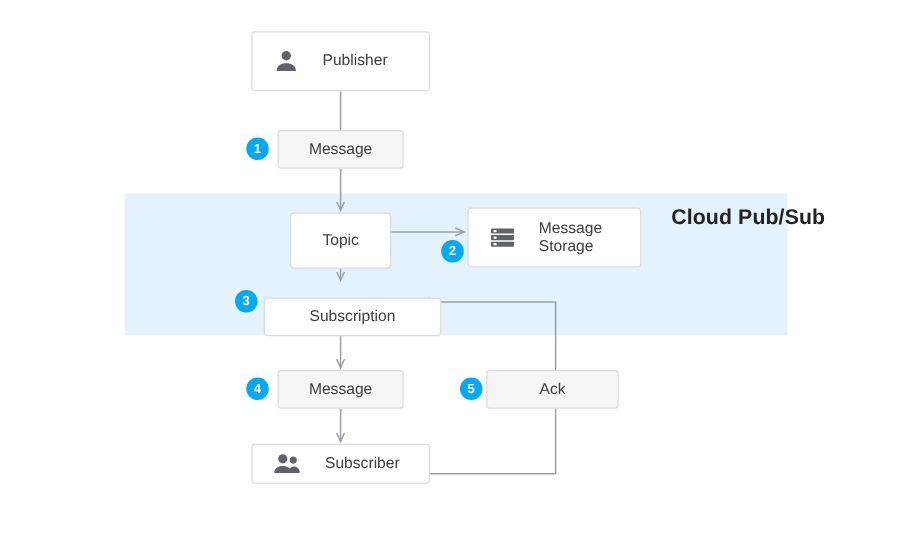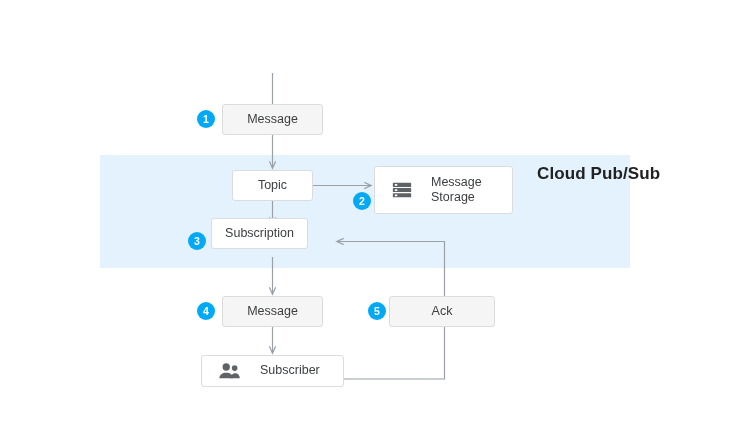--- a/index.html
+++ b/index.html
@@ -59,47 +59,54 @@
       <line x1="272.5" y1="73" x2="272.5" y2="104"></line>
       <line x1="272.5" y1="135" x2="272.5" y2="168" marker-end="url(#ah)"></line>
       <line x1="313" y1="185.5" x2="371" y2="185.5" marker-end="url(#ah)"></line>
       <line x1="272.5" y1="201" x2="272.5" y2="224" marker-end="url(#ah)"></line>
       <line x1="272.5" y1="257" x2="272.5" y2="294" marker-end="url(#ah)"></line>
       <line x1="272.5" y1="327" x2="272.5" y2="353" marker-end="url(#ah)"></line>
       <path d="M344,379 L444.5,379 L444.5,241.5 L337,241.5" marker-end="url(#ah)"></path>
     </g>
   </svg>
 
+  <div class="node white icon-node" style="left:201px;top:25px;width:143px;height:48px;">
+    <svg class="ico" width="22" height="22" viewBox="0 0 24 24" fill="#5f6368">
+      <circle cx="12" cy="7.2" r="4.1"></circle>
+      <path d="M3.6 20.4c0-4.3 3.8-6.6 8.4-6.6s8.4 2.3 8.4 6.6z"></path>
+    </svg>
+    <span class="lbl">Publisher</span>
+  </div>
 
   <div class="node gray" style="left:222px;top:104px;width:101px;height:31px;">
     <span class="lbl">Message</span>
   </div>
 
-  <div class="node white" style="left:232px;top:170px;width:81px;height:31px;">
+  <div class="node white" style="left:232px;top:170px;width:81px;height:45px;">
     <span class="lbl">Topic</span>
   </div>
 
   <div class="node white icon-node" style="left:374px;top:166px;width:139px;height:48px;">
     <svg class="ico" width="22" height="22" viewBox="0 0 24 24">
       <g fill="#5f6368">
         <rect x="2" y="4.2" width="20" height="4.4" rx="0.6"></rect>
         <rect x="2" y="9.9" width="20" height="4.4" rx="0.6"></rect>
         <rect x="2" y="15.6" width="20" height="4.4" rx="0.6"></rect>
       </g>
       <g fill="#ffffff">
         <rect x="4.2" y="5.5" width="2.6" height="1.9"></rect>
         <rect x="4.2" y="11.2" width="2.6" height="1.9"></rect>
         <rect x="4.2" y="16.9" width="2.6" height="1.9"></rect>
       </g>
     </svg>
     <span class="lbl" style="white-space:pre-line;">Message
 Storage</span>
   </div>
 
-  <div class="node white" style="left:211px;top:218px;width:97px;height:31px;">
+  <div class="node white" style="left:211px;top:238px;width:142px;height:31px;">
     <span class="lbl">Subscription</span>
   </div>
 
   <div class="node gray" style="left:222px;top:296px;width:101px;height:31px;">
     <span class="lbl">Message</span>
   </div>
 
   <div class="node gray" style="left:389px;top:296px;width:106px;height:31px;">
     <span class="lbl">Ack</span>
   </div>

